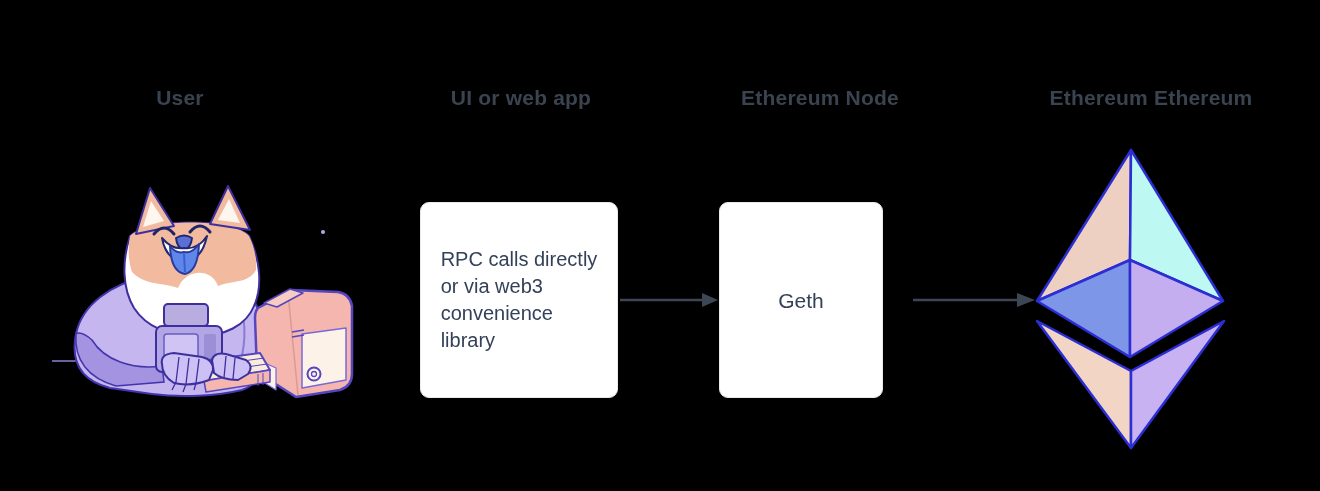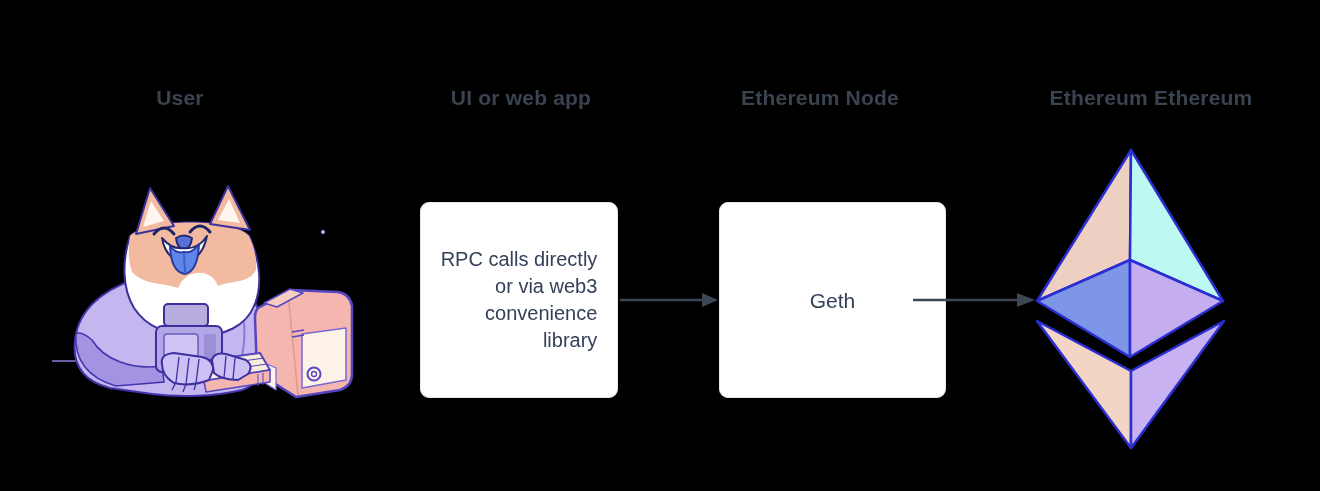--- a/index.html
+++ b/index.html
@@ -32,21 +32,21 @@
     position: absolute;
     top: 202px;
     height: 196px;
     background: #ffffff;
     border: 1px solid #e9e9e9;
     border-radius: 9px;
     box-sizing: border-box;
     display: flex;
     align-items: center;
     justify-content: center;
-    text-align: right;
+    text-align: left;
   }
   .box-text {
     font-size: 20px;
     line-height: 27px;
     color: #344158;
     white-space: pre-line;
   }
   .box-text.single {
     font-size: 21px;
   }
@@ -128,21 +128,21 @@
 or via web3
 convenience
 library</div>
   </div>
 
   <svg class="abs" style="left:616px;top:288px" width="106" height="24" viewBox="0 0 106 24">
     <line x1="4" y1="12" x2="86" y2="12" stroke="#3d4655" stroke-width="2.5"></line>
     <polygon points="86,5 102,12 86,19" fill="#3d4655"></polygon>
   </svg>
 
-  <div class="flow-box" style="left:719px;width:227px">
+  <div class="flow-box" style="left:719px;width:164px">
     <div class="box-text single">Geth</div>
   </div>
 
   <svg class="abs" style="left:909px;top:288px" width="130" height="24" viewBox="0 0 130 24">
     <line x1="4" y1="12" x2="108" y2="12" stroke="#3d4655" stroke-width="2.5"></line>
     <polygon points="108,5 126,12 108,19" fill="#3d4655"></polygon>
   </svg>
 
   <svg class="abs" style="left:1025px;top:140px" width="210" height="315" viewBox="0 0 210 315">
     <g stroke="#2b2ed2" stroke-width="2.5" stroke-linejoin="round">

